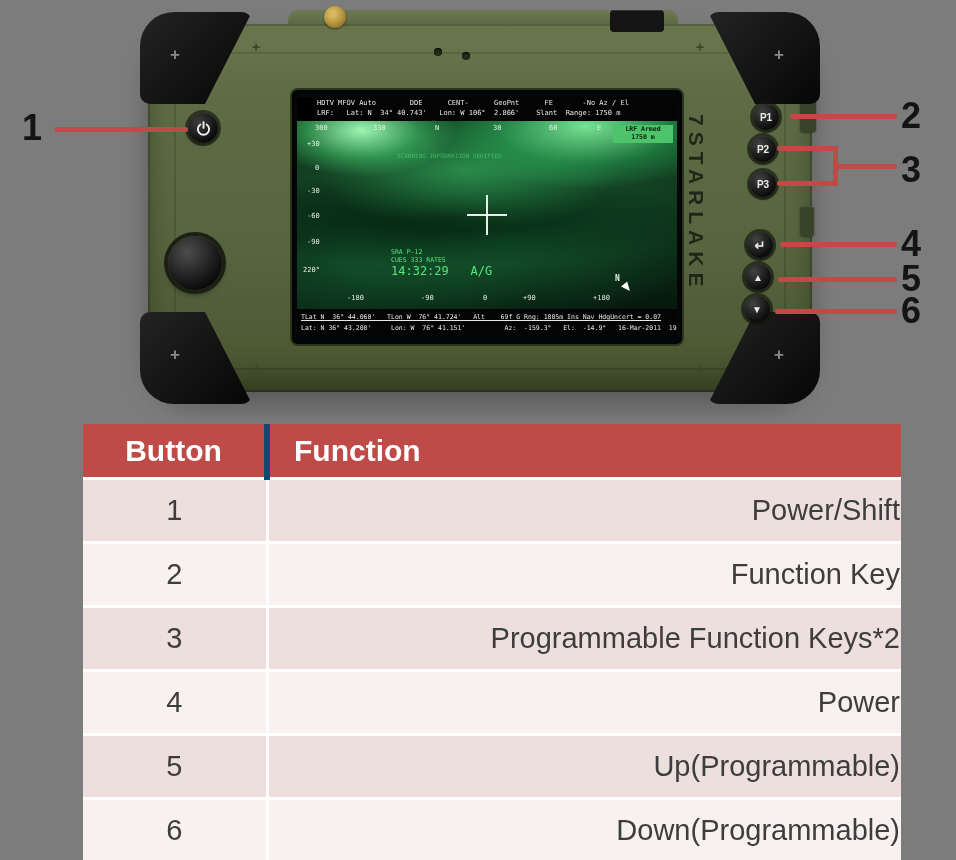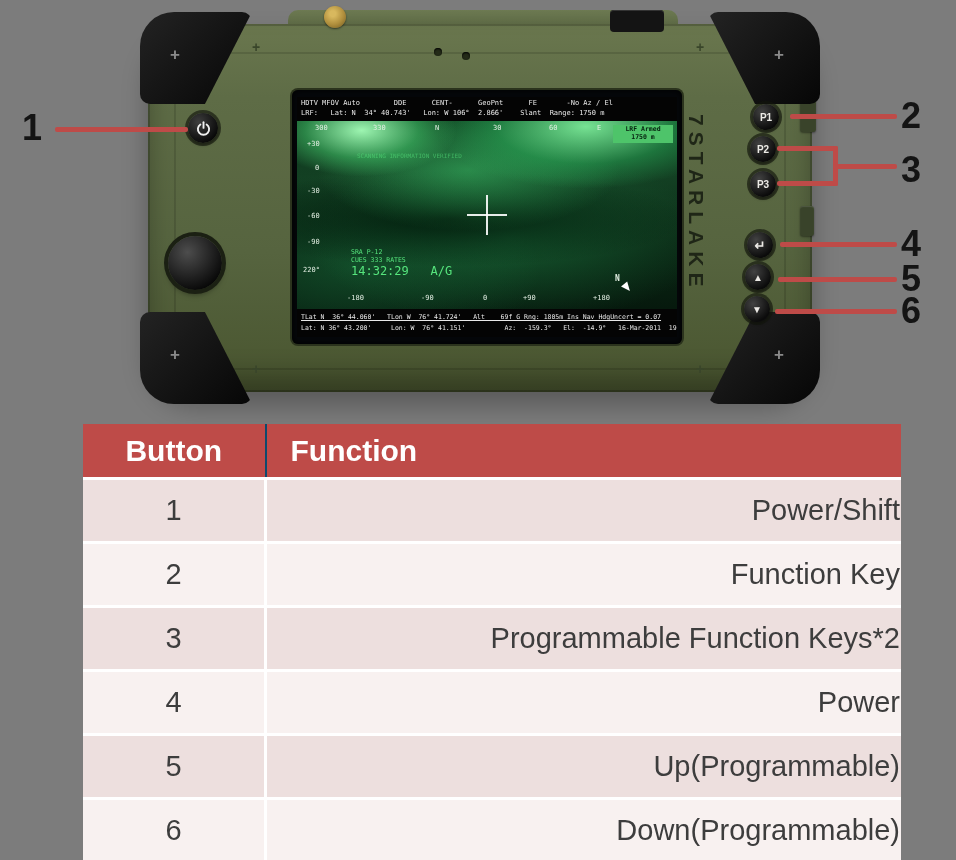--- a/index.html
+++ b/index.html
@@ -52,53 +52,53 @@
   
   .brand{position:absolute;left:536px;top:104px;height:196px;writing-mode:vertical-rl;
          font-weight:bold;font-size:21px;letter-spacing:6px;color:#1f2617;}
 
   
   .screen{position:absolute;left:144px;top:80px;width:390px;height:254px;box-sizing:border-box;
           padding:7px 5px;background:#05070a;border-radius:6px;
           box-shadow:inset 0 0 6px #000,0 0 0 2px #2b331d;}
   .screen-inner{position:relative;width:380px;height:240px;overflow:hidden;background:#000;}
   .hud{font-family:"DejaVu Sans Mono",monospace;color:#e9e9e9;white-space:pre;}
-  .hud-top{position:absolute;left:0;top:0;width:100%;height:24px;background:#040404;z-index:3;}
+  .hud-top{position:absolute;left:16px;top:0;width:100%;height:24px;background:#040404;z-index:3;}
   .hud-top .line{position:absolute;left:4px;font-size:7px;line-height:1;}
   .hud-bottom{position:absolute;left:0;bottom:0;width:100%;height:28px;background:#040404;z-index:3;}
   .hud-bottom .line{position:absolute;left:4px;font-size:6.5px;line-height:1;}
   .imagery{position:absolute;left:0;top:24px;width:380px;height:188px;z-index:1;
     background:
       radial-gradient(95px 46px at 17% 5%, rgba(165,255,185,.95), rgba(70,205,110,.5) 60%, rgba(0,0,0,0) 100%),
       radial-gradient(150px 62px at 76% 3%, rgba(130,245,160,.9), rgba(45,185,95,.45) 60%, rgba(0,0,0,0) 100%),
       radial-gradient(210px 85px at 45% 26%, rgba(60,195,105,.55), rgba(0,0,0,0) 72%),
       radial-gradient(300px 60px at 40% 52%, rgba(0,22,9,.85), rgba(0,0,0,0) 80%),
       radial-gradient(270px 115px at 56% 62%, rgba(32,135,72,.5), rgba(0,0,0,0) 75%),
       radial-gradient(190px 95px at 14% 78%, rgba(22,95,52,.6), rgba(0,0,0,0) 100%),
       linear-gradient(180deg,#0e3a1e 0%,#134023 30%,#0b2a16 62%,#06190d 100%);}
   .hud-el{position:absolute;font-family:"DejaVu Sans Mono",monospace;font-size:7px;line-height:1;
           color:#e3efe3;z-index:2;white-space:pre;}
-  .hud-green{color:#56e57d;}
+  .hud-green{color:#56e57d;margin-left:40px;}
   .lrf-box{position:absolute;right:4px;top:28px;width:60px;height:18px;background:#4ec46a;
            color:#062310;font-family:"DejaVu Sans Mono",monospace;font-size:6.5px;line-height:1.3;
            text-align:center;z-index:2;font-weight:bold;}
   .ch{position:absolute;background:rgba(255,255,255,.9);z-index:2;}
   .north-arrow{position:absolute;width:0;height:0;border-left:4px solid transparent;
            border-right:4px solid transparent;border-top:9px solid #fff;transform:rotate(-40deg);z-index:2;}
 
   
   .callout-line{position:absolute;height:5px;background:#BE4B48;border-radius:2px;z-index:6;}
   .callout-vline{position:absolute;width:5px;background:#BE4B48;border-radius:2px;z-index:6;}
   .callout-num{position:absolute;font-size:36px;font-weight:bold;color:#141414;line-height:1;z-index:6;}
 
   
   .spec-table{position:absolute;left:83px;top:424px;width:818px;border-collapse:collapse;}
   .spec-table th{height:51px;background:#BE4B48;color:#fff;font-size:30px;font-weight:bold;
           border-bottom:3px solid #fff;}
-  .spec-table th:first-child{width:179px;border-right:2px solid #0c4a6e;text-align:center;margin-left:12px;}
+  .spec-table th:first-child{width:179px;border-right:6px solid #0c4a6e;text-align:center;margin-left:12px;}
   .spec-table th:last-child{text-align:left;padding-left:24px;}
   .spec-table td{height:59px;font-size:29px;color:#3d3d3d;}
   .spec-table td:first-child{width:179px;text-align:center;border-right:3px solid #fff;}
   .spec-table td:last-child{text-align:right;padding-left:24px;}
   .spec-table tbody tr + tr td{border-top:3px solid #fff;}
   .spec-table tbody tr:nth-child(odd) td{background:#EDDFDE;}
   .spec-table tbody tr:nth-child(even) td{background:#F8F1F0;}
 </style>
 </head>
 <body>

